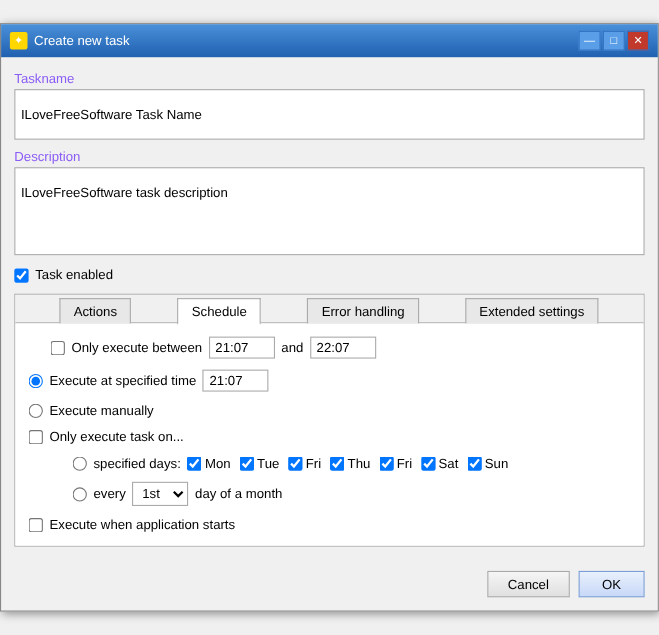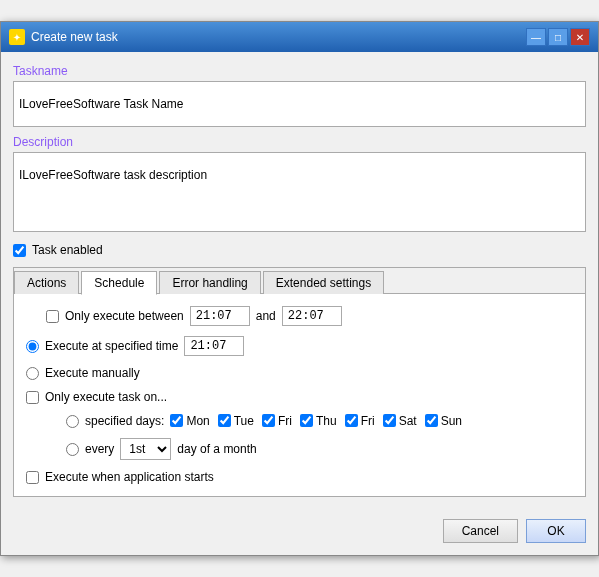--- a/index.html
+++ b/index.html
@@ -110,20 +110,21 @@
       padding: 4px 12px;
       border: 1px solid #aaa;
       border-bottom: none;
       background: #e8e8e8;
       cursor: pointer;
       font-size: 12px;
       margin-right: 2px;
       margin-top: 2px;
       position: relative;
       top: 1px;
+      margin-left: 40px;
     }
     .tab.active {
       background: white;
       border-bottom: 1px solid white;
       z-index: 1;
       margin-bottom: -1px;
     }
 
     .tab-content {
       padding: 12px;
@@ -157,21 +158,21 @@
       font-size: 12px;
       font-family: inherit;
       background: white;
       outline: none;
     }
 
     .time-input {
       border: 1px solid #aaa;
       padding: 2px 5px;
       font-size: 12px;
-      font-family: Liberation Mono, monospace;
+      font-family: Liberation Sans, sans-serif;
       width: 60px;
       outline: none;
     }
 
     .indent-row {
       display: flex;
       align-items: center;
       gap: 6px;
       padding-left: 20px;
     }
@@ -185,21 +186,21 @@
 
     .days-row {
       display: flex;
       align-items: center;
       gap: 8px;
       flex-wrap: wrap;
     }
 
     .day-check {
       display: flex;
-      align-items: flex-start;
+      align-items: center;
       gap: 3px;
     }
 
     .footer {
       display: flex;
       justify-content: flex-end;
       gap: 8px;
       padding: 10px 12px 12px;
     }
 

